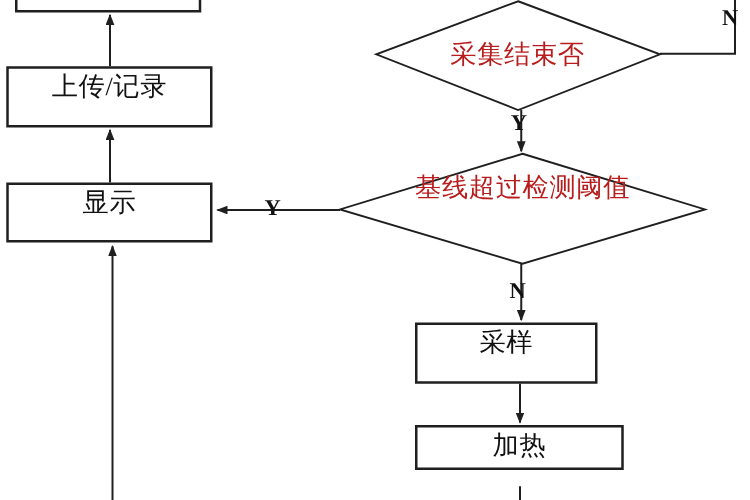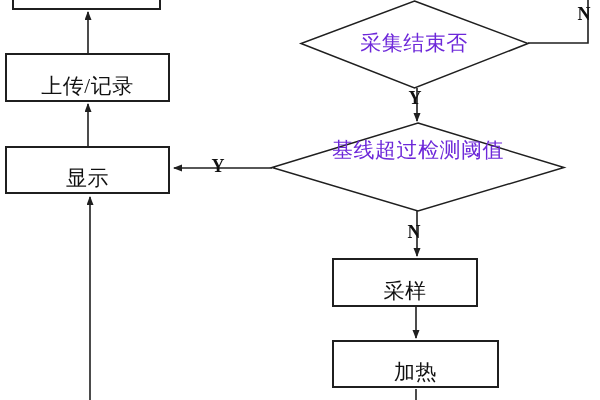--- a/index.html
+++ b/index.html
@@ -4,32 +4,32 @@
 <style>
   html,body { margin:0; padding:0; background:#fff; }
   .canvas {
     position:relative; width:600px; height:400px;
     background:#ffffff; overflow:hidden;
     font-family:"Liberation Serif", serif;
   }
   .box {
     position:absolute; box-sizing:border-box;
     border:2px solid #1f1f1f; background:#ffffff;
-    display:flex; align-items:flex-end; justify-content:center;
+    display:flex; align-items:flex-start; justify-content:center;
     font-size:21px; color:#111; letter-spacing:0.5px;
   }
   .box-top-partial { left:12px; top:-32px; width:149px; height:42px; }
   .box-upload     { left:5px;  top:53px;  width:165px; height:49px; }
   .box-display    { left:5px;  top:146px; width:165px; height:48px; }
   .box-sample     { left:332px; top:258px; width:146px; height:49px; }
-  .box-heat       { left:332px; top:340px; width:167px; height:48px; }
+  .box-heat       { left:332px; top:340px; width:167px; height:36px; }
   .wires { position:absolute; left:0; top:0; width:600px; height:400px; }
   .lbl {
     position:absolute; transform:translate(-50%,-50%);
-    font-size:21px; color:#6d28d9; white-space:nowrap; letter-spacing:0.5px;
+    font-size:21px; color:#b91c1c; white-space:nowrap; letter-spacing:0.5px;
   }
   .lbl-collect  { left:414px; top:43px; }
   .lbl-baseline { left:418px; top:150px; }
   .edge {
     position:absolute; transform:translate(-50%,-50%);
     font-size:18px; font-weight:bold; color:#111; line-height:1;
   }
   .edge-collect-no  { left:584px; top:14px; }
   .edge-collect-yes { left:415px; top:98px; }
   .edge-baseline-yes{ left:218px; top:166px; }

